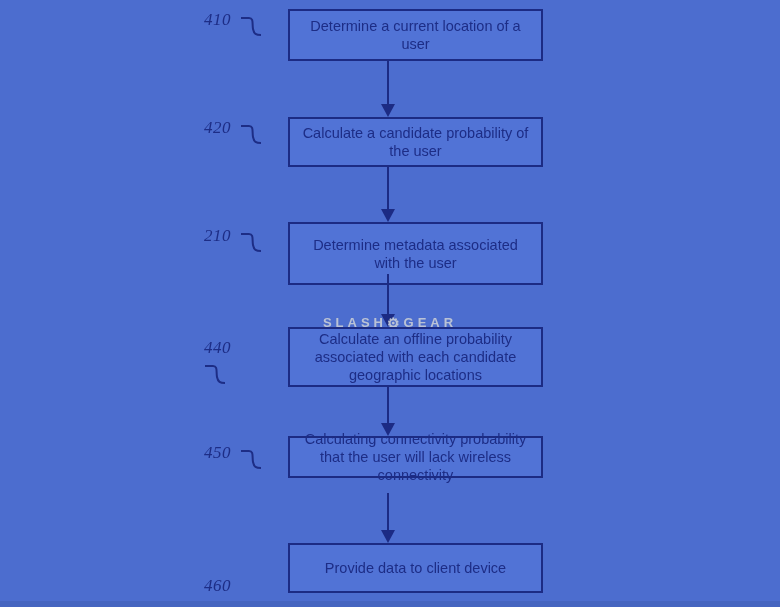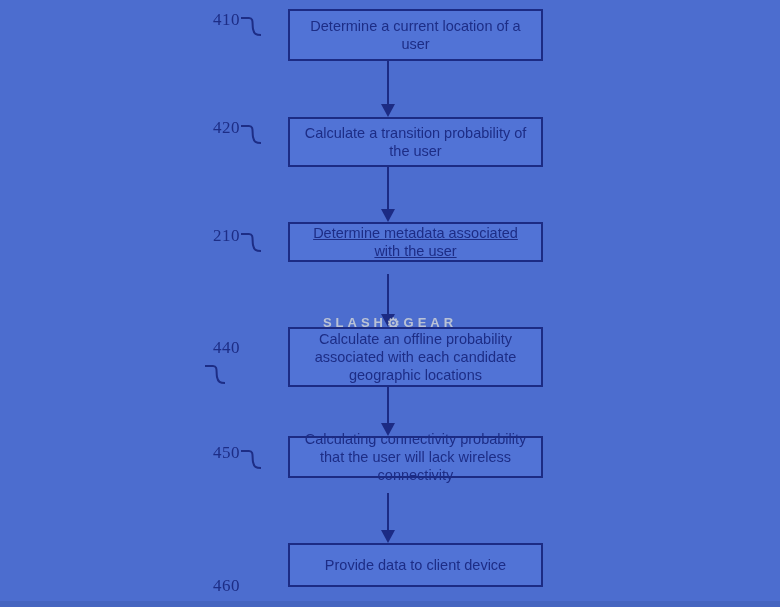--- a/index.html
+++ b/index.html
@@ -18,21 +18,21 @@
     display:flex;align-items:center;justify-content:center;text-align:center;
     padding:2px 10px;
     margin-left:28px;
   }
 
   
   .ref{position:absolute;display:flex;align-items:flex-start;}
   .ref .num{
     font-family:"Liberation Serif", serif;
     font-size:17px;color:#1d2d86;letter-spacing:0.5px;
-    display:inline-block;width:36px;text-align:right;
+    display:inline-block;width:36px;font-style:italic;
   }
   .ref svg{display:block;margin-top:2px;}
   .ref path{stroke:#1d2d86;stroke-width:2;fill:none;}
 
   
   .arrow{position:absolute;left:380px;width:16px;}
   .arrow .shaft{
     position:absolute;left:7px;top:0;width:2px;background:#1c2b84;
   }
   .arrow .head{
@@ -77,35 +77,35 @@
     <span class="head"></span>
   </div>
 
   <div class="ref" style="left:204px;top:118px;">
     <span class="num">420</span>
     <svg width="22" height="28" viewBox="0 0 22 28">
       <path d="M1 6 H9 C14 6 12 12 13 17 C14 22 16 23 21 23"></path>
     </svg>
   </div>
   <div class="box" style="top:117px;height:50px;">
-    <span>Calculate a transition probability of the user</span>
+    <span>Calculate a candidate probability of the user</span>
   </div>
 
   <div class="arrow" style="top:167px;height:55px;">
     <span class="shaft" style="height:43px;"></span>
     <span class="head"></span>
   </div>
 
   <div class="ref" style="left:204px;top:226px;">
     <span class="num">210</span>
     <svg width="22" height="28" viewBox="0 0 22 28">
       <path d="M1 6 H9 C14 6 12 12 13 17 C14 22 16 23 21 23"></path>
     </svg>
   </div>
-  <div class="box" style="top:222px;height:40px;text-decoration:underline;">
+  <div class="box" style="top:222px;height:63px;">
     <span>Determine metadata associated with the user</span>
   </div>
 
   <div class="arrow" style="top:274px;height:53px;">
     <span class="shaft" style="height:41px;"></span>
     <span class="head"></span>
   </div>
 
   <div class="watermark">
     <span>SLASH</span><span class="gear">⚙</span><span>GEAR</span>
@@ -140,18 +140,18 @@
     <span class="shaft" style="height:38px;"></span>
     <span class="head"></span>
   </div>
 
   <div class="ref" style="left:204px;top:576px;flex-direction:column;">
     <span class="num">460</span>
     <svg width="22" height="28" viewBox="0 0 22 28">
       <path d="M1 6 H9 C14 6 12 12 13 17 C14 22 16 23 21 23"></path>
     </svg>
   </div>
-  <div class="box" style="top:543px;height:44px;">
+  <div class="box" style="top:543px;height:50px;">
     <span>Provide data to client device</span>
   </div>
 
   <div class="bottom-band"></div>
 </div>
 
 </body></html>

